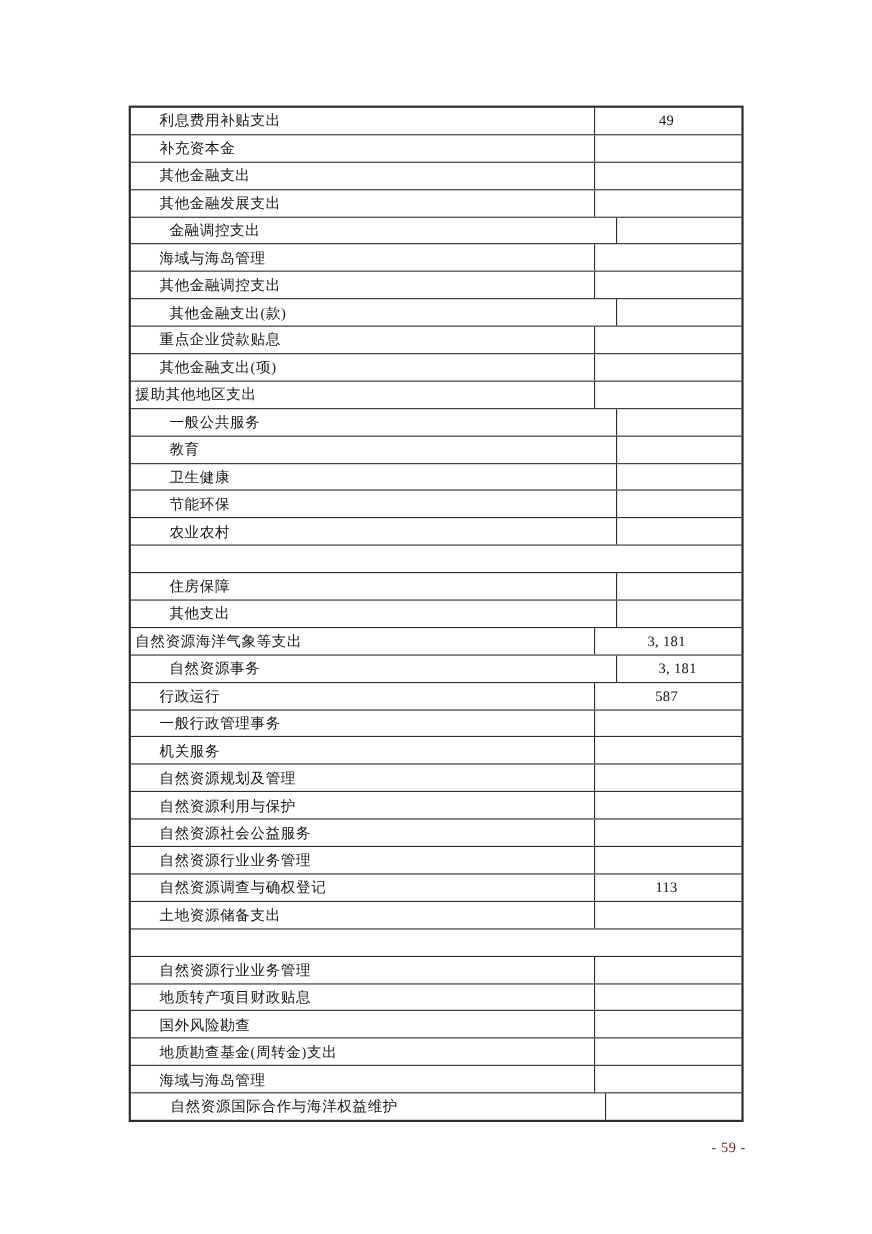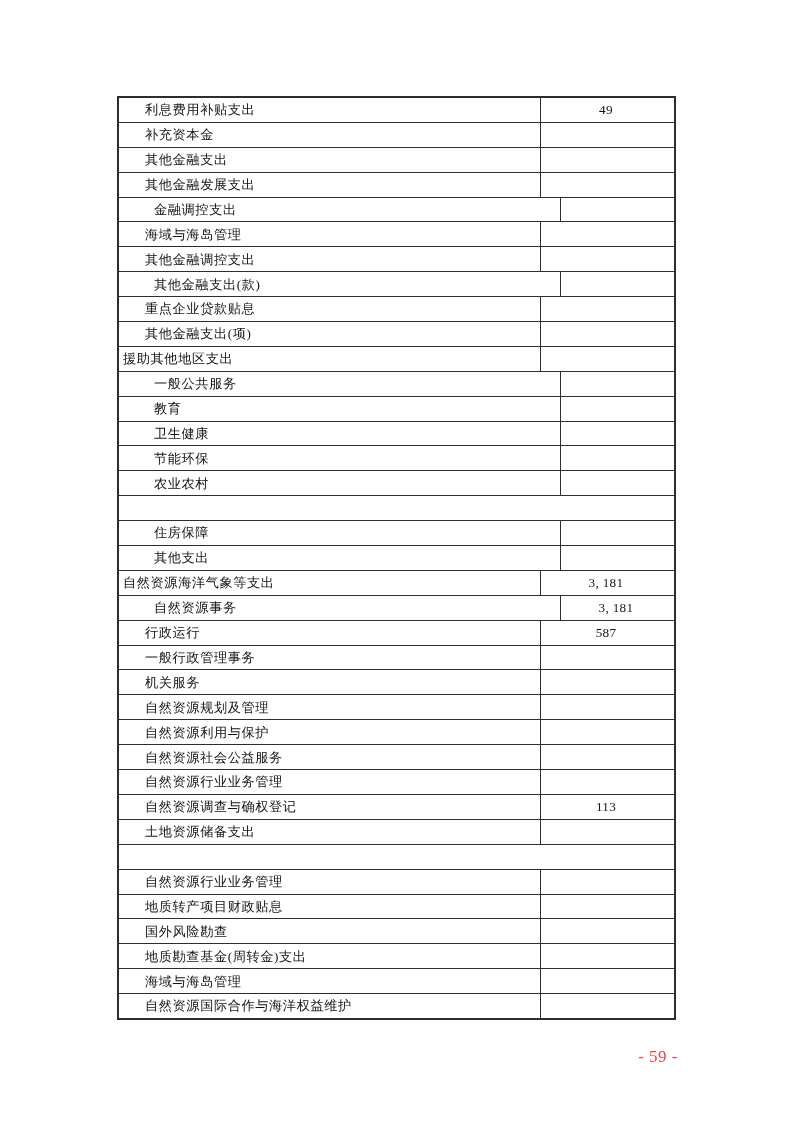--- a/index.html
+++ b/index.html
@@ -28,20 +28,21 @@
     background: #ffffff;
   }
   .row {
     flex: 1 1 0;
     min-height: 0;
     display: flex;
     border-bottom: 1px solid #2d2d2d;
   }
   .row:last-child {
     border-bottom: none;
+    margin-left: 10px;
   }
   .cell {
     box-sizing: border-box;
     display: flex;
     align-items: center;
     overflow: hidden;
   }
   .cell.label {
     width: 422px;
     border-right: 1px solid #2d2d2d;
@@ -63,25 +64,24 @@
     line-height: 1;
   }
   .cell.amount .txt {
     letter-spacing: 0.3px;
   }
   .page-number {
     position: absolute;
     top: 1035px;
     right: 115px;
     font-family: "Liberation Serif", "DejaVu Serif", serif;
-    font-size: 17px;
-    color: #ef4444;
+    font-size: 13px;
+    color: #7f1d1d;
     letter-spacing: 0.5px;
     white-space: nowrap;
-    margin-top: 12px;
   }
 </style>
 </head>
 <body>
 
 <div class="budget-table">
 
     <div class="row">
       <div class="cell label" data-indent="2">
         <span class="txt">利息费用补贴支出</span>

